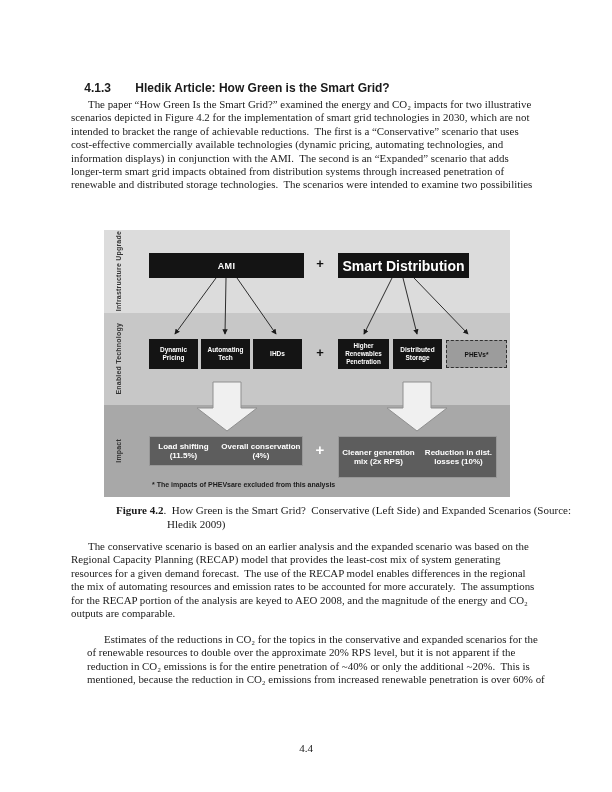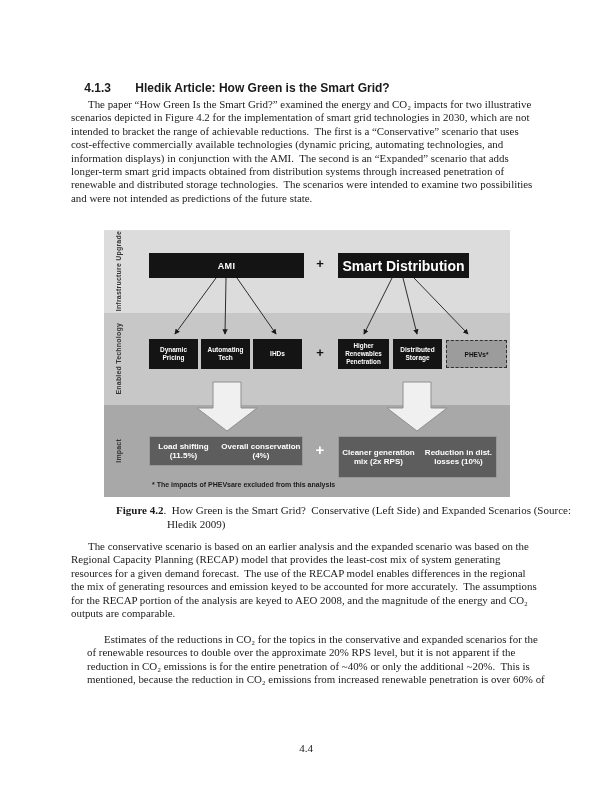--- a/index.html
+++ b/index.html
@@ -96,21 +96,20 @@
   </div>
 
   <div class="abs para p1">
     <div class="bodyline indent">The paper “How Green Is the Smart Grid?” examined the energy and CO₂ impacts for two illustrative</div>
     <div class="bodyline">scenarios depicted in Figure 4.2 for the implementation of smart grid technologies in 2030, which are not</div>
     <div class="bodyline">intended to bracket the range of achievable reductions.  The first is a “Conservative” scenario that uses</div>
     <div class="bodyline">cost-effective commercially available technologies (dynamic pricing, automating technologies, and</div>
     <div class="bodyline">information displays) in conjunction with the AMI.  The second is an “Expanded” scenario that adds</div>
     <div class="bodyline">longer-term smart grid impacts obtained from distribution systems through increased penetration of</div>
     <div class="bodyline">renewable and distributed storage technologies.  The scenarios were intended to examine two possibilities</div>
-    <div class="bodyline">and were not intended as predictions of the future state.</div>
   </div>
 
   <div class="abs figure">
     <div class="band b1"></div>
     <div class="band b2"></div>
     <div class="band b3"></div>
 
     <div class="vlabel vl1">
       <span>Infrastructure Upgrade</span>
     </div>
@@ -167,21 +166,21 @@
 
   <div class="abs caption">
     <div><span class="cap-label">Figure 4.2</span><span style="white-space:pre;">.  How Green is the Smart Grid?  Conservative (Left Side) and Expanded Scenarios (Source:</span></div>
     <div class="cap-line2">Hledik 2009)</div>
   </div>
 
   <div class="abs para p2">
     <div class="bodyline indent">The conservative scenario is based on an earlier analysis and the expanded scenario was based on the</div>
     <div class="bodyline">Regional Capacity Planning (RECAP) model that provides the least-cost mix of system generating</div>
     <div class="bodyline">resources for a given demand forecast.  The use of the RECAP model enables differences in the regional</div>
-    <div class="bodyline">the mix of generating resources and emission keyed to be accounted for more accurately.  The assumptions</div>
+    <div class="bodyline">the mix of automating resources and emission rates to be accounted for more accurately.  The assumptions</div>
     <div class="bodyline">for the RECAP portion of the analysis are keyed to AEO 2008, and the magnitude of the energy and CO₂</div>
     <div class="bodyline">outputs are comparable.</div>
   </div>
 
   <div class="abs para p3">
     <div class="bodyline indent">Estimates of the reductions in CO₂ for the topics in the conservative and expanded scenarios for the</div>
     <div class="bodyline">of renewable resources to double over the approximate 20% RPS level, but it is not apparent if the</div>
     <div class="bodyline">reduction in CO₂ emissions is for the entire penetration of ~40% or only the additional ~20%.  This is</div>
     <div class="bodyline">mentioned, because the reduction in CO₂ emissions from increased renewable penetration is over 60% of</div>
   </div>

